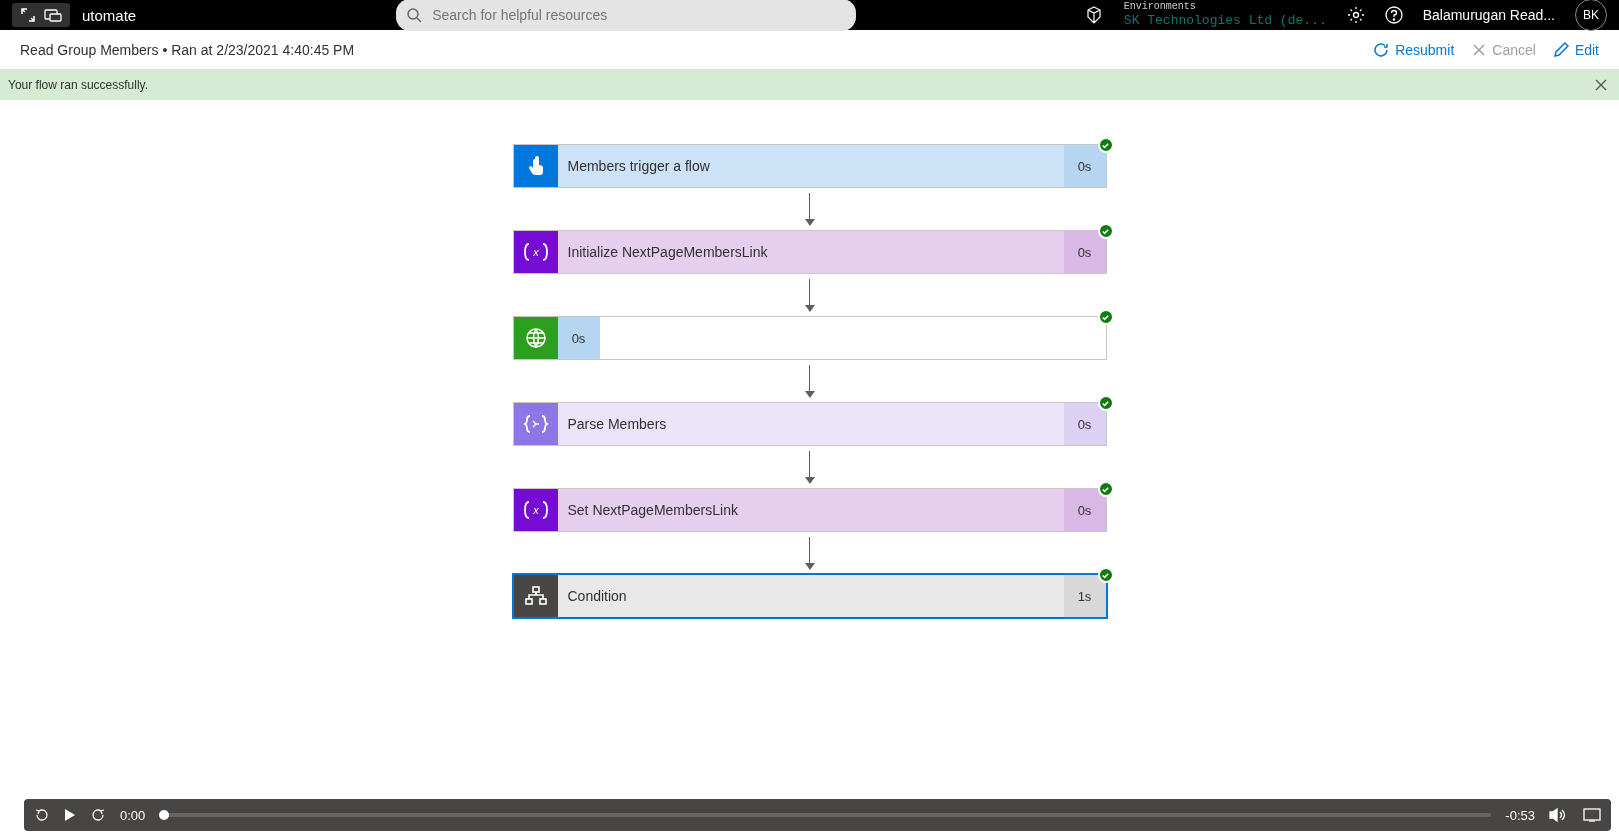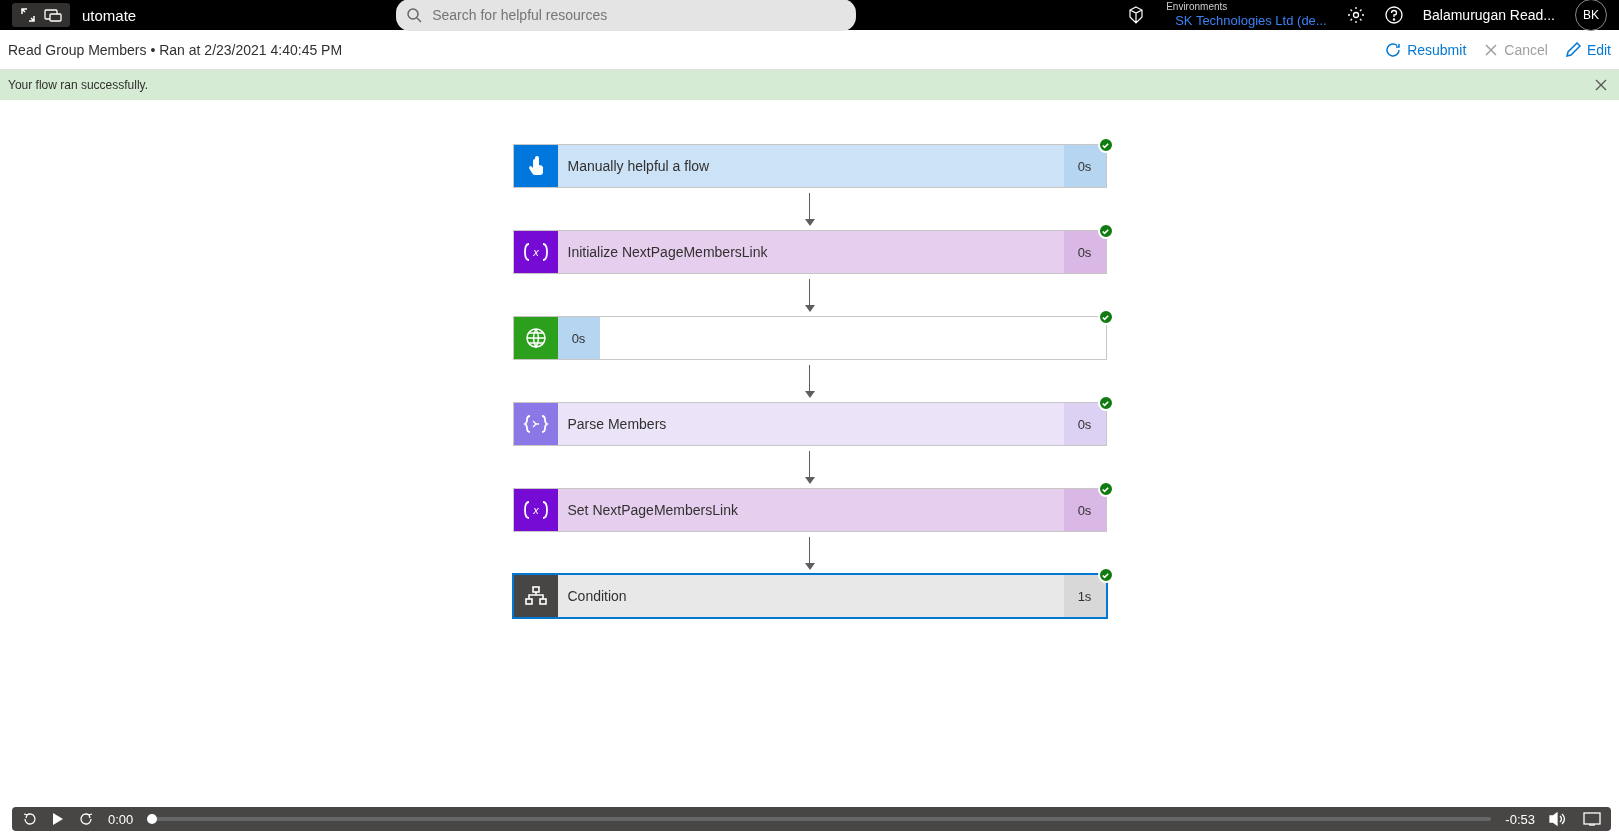--- a/index.html
+++ b/index.html
@@ -5,28 +5,28 @@
   * { box-sizing: border-box; margin: 0; padding: 0; }
   body { font-family: "Segoe UI", Arial, sans-serif; font-size: 14px; background: #fff; color: #323130; width: 1619px; height: 839px; overflow: hidden; position: relative; }
   
   .topbar { background: #000; height: 30px; display: flex; align-items: center; color: #fff; padding: 0 12px; }
   .topbar-left { display: flex; align-items: center; gap: 8px; }
   .win-ctrl { background: #323130; border-radius: 3px; padding: 4px 8px; display: flex; gap: 8px; align-items: center; }
   .app-name { margin-left: 4px; font-size: 15px; }
   .search-box { background: #e4e4e4; border-radius: 14px; height: 32px; width: 460px; margin-left: 260px; display: flex; align-items: center; padding: 0 10px; color: #555; gap: 10px; }
   .search-box input { border: none; background: transparent; flex: 1; font-size: 14px; outline: none; color: #333; }
   .topbar-right { margin-left: auto; display: flex; align-items: center; gap: 20px; }
-  .env-block { display: flex; align-items: center; gap: 20px; }
+  .env-block { display: flex; align-items: center; gap: 20px; font-family: Liberation Mono, monospace; }
   .env-text { display: flex; flex-direction: column; line-height: 1.2; }
   .env-label { font-size: 10px; color: #ccc; }
-  .env-name { font-size: 13px; color: #3b82f6; margin-left: 9px; }
+  .env-name { font-size: 13px; color: #0f766e; }
   .icon-btn { color: #fff; cursor: pointer; }
   .avatar { width: 32px; height: 32px; border-radius: 50%; border: 1px solid #888; display: flex; align-items: center; justify-content: center; font-size: 12px; }
   
-  .subheader { height: 40px; border-bottom: 1px solid #e1dfdd; display: flex; align-items: center; padding: 0 8px; }
+  .subheader { height: 40px; border-bottom: 1px solid #e1dfdd; display: flex; align-items: center; padding: 0 20px; }
   .subheader-title { font-size: 14px; }
   .subheader-actions { margin-left: auto; display: flex; gap: 18px; align-items: center; }
   .action { display: flex; align-items: center; gap: 6px; cursor: pointer; color: #0078d4; }
   .action.disabled { color: #a19f9d; cursor: default; }
   
   .success-banner { background: #d5ebd4; height: 30px; display: flex; align-items: center; padding: 0 8px; font-size: 12px; }
   .success-banner .close { margin-left: auto; color: #555; cursor: pointer; padding: 4px; }
   
   .canvas { position: absolute; top: 114px; left: 0; right: 0; bottom: 44px; overflow: auto; }
   .flow { display: flex; flex-direction: column; align-items: center; padding-top: 30px; }
@@ -51,21 +51,21 @@
   .c-purple-body { background: #e6ceee; }
   .c-purple-time { background: #d9b8e6; }
   .c-green-icon { background: #2ca01c; }
   .c-lilac-icon { background: #8b78e6; }
   .c-lilac-body { background: #ebe4f9; }
   .c-lilac-time { background: #ddd1f3; }
   .c-dark-icon { background: #484644; }
   .c-grey-body { background: #e8e8e8; }
   .c-grey-time { background: #d8d8d8; }
   
-  .player { position: absolute; bottom: 8px; left: 12px; right: 8px; height: 24px; background: #484644; border-radius: 4px; display: flex; align-items: center; padding: 0 10px; gap: 14px; color: #fff; font-size: 13px; }
+  .player { position: absolute; bottom: 8px; left: 24px; right: 8px; height: 32px; background: #484644; border-radius: 4px; display: flex; align-items: center; padding: 0 10px; gap: 14px; color: #fff; font-size: 13px; }
   .player .track { flex: 1; height: 4px; background: #666; border-radius: 2px; position: relative; }
   .player .dot { position: absolute; left: 0; top: -3px; width: 10px; height: 10px; border-radius: 50%; background: #fff; }
   .player-btn { cursor: pointer; display:flex; align-items:center; }
   
   svg { display: block; }
 </style>
 </head>
 <body>
 
 <div class="topbar">
@@ -167,21 +167,21 @@
 
 <div class="canvas">
   <div class="flow" id="flow-container">
       <div class="card-wrap">
         <div class="card">
           <div class="card-icon c-blue-icon">
             <svg width="24" height="24" viewBox="0 0 24 24" fill="#fff">
               <path d="M11 4 Q11 2 13 2 Q15 2 15 4 L15 11 Q18 11 19 13 L19 18 Q19 21 16 21 L11 21 Q9 21 8 19 L5 14 Q5 12 7 12 L9 14 L9 7 Q9 5 11 5 Z" fill="#fff"></path>
             </svg>
           </div>
-          <div class="card-title c-blue-body">Manually helpful a flow</div>
+          <div class="card-title c-blue-body">Members trigger a flow</div>
           <div class="card-time c-blue-time">0s</div>
         </div>
         <div class="check-badge">
           <svg viewBox="0 0 10 10" stroke="#fff" stroke-width="1.8" fill="none">
             <path d="M2 5 L4 7 L8 3"></path>
           </svg>
         </div>
       </div>
       <div class="arrow">
         <div class="arrow-line"></div>

